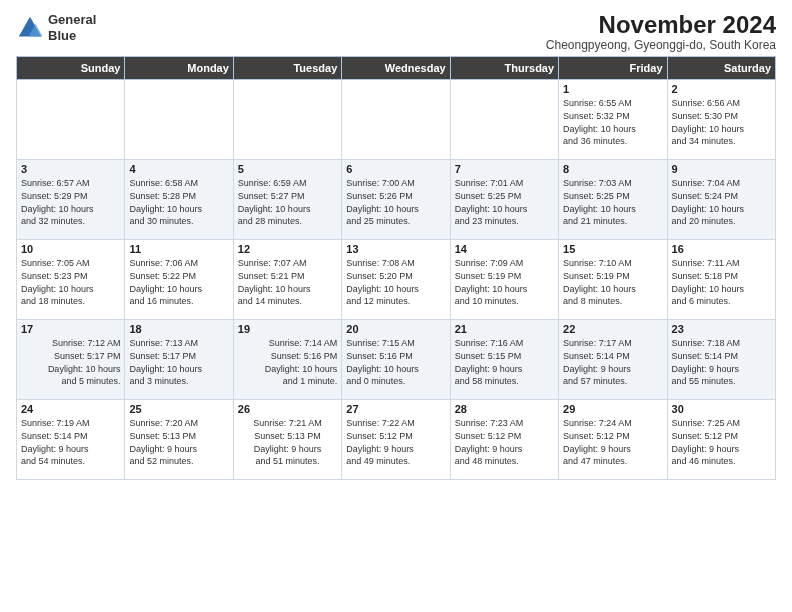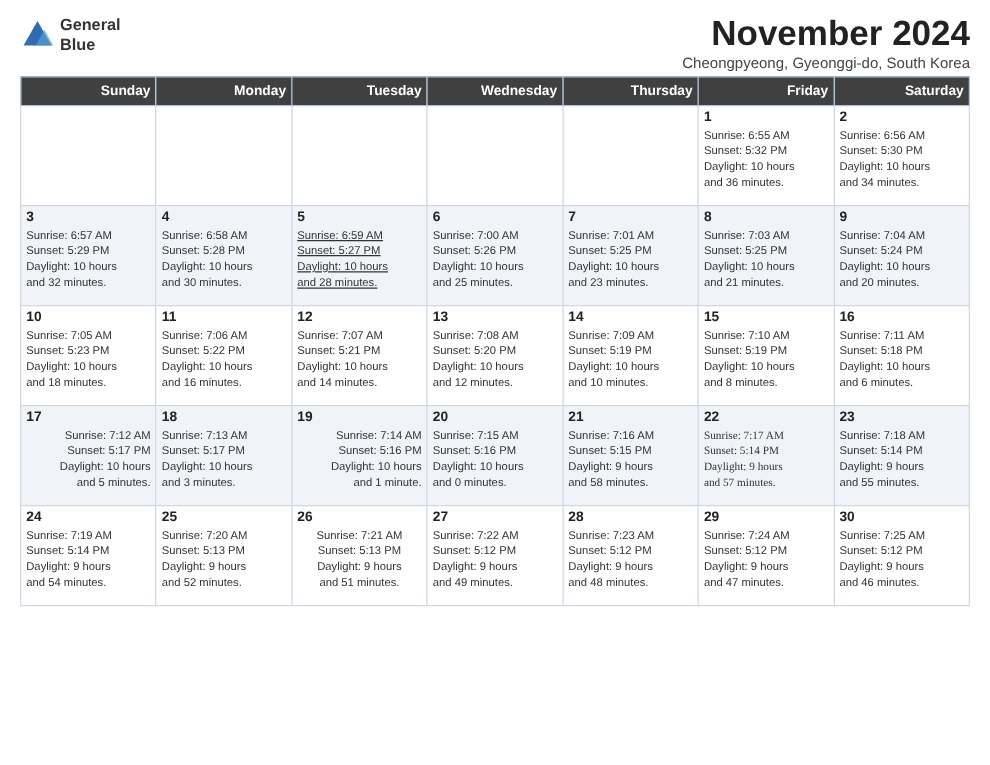--- a/index.html
+++ b/index.html
@@ -35,21 +35,21 @@
     }
     .logo-icon {
       width: 28px;
       height: 28px;
       margin-right: 4px;
     }
     .title-area {
       text-align: right;
     }
     .month-title {
-      font-size: 28px;
+      font-size: 24px;
       font-weight: bold;
       color: #222;
       line-height: 1.1;
     }
     .location {
       font-size: 12px;
       color: #444;
     }
     .calendar {
       width: 100%;
@@ -162,21 +162,21 @@
           </td>
           <td>
             <span class="day-num">4</span>
             <div class="day-info" style="white-space: pre-line;">Sunrise: 6:58 AM
 Sunset: 5:28 PM
 Daylight: 10 hours
 and 30 minutes.</div>
           </td>
           <td>
             <span class="day-num">5</span>
-            <div class="day-info" style="white-space: pre-line; text-decoration: underline;">Sunrise: 6:59 AM
+            <div class="day-info" style="white-space: pre-line;">Sunrise: 6:59 AM
 Sunset: 5:27 PM
 Daylight: 10 hours
 and 28 minutes.</div>
           </td>
           <td>
             <span class="day-num">6</span>
             <div class="day-info" style="white-space: pre-line;">Sunrise: 7:00 AM
 Sunset: 5:26 PM
 Daylight: 10 hours
 and 25 minutes.</div>
@@ -285,21 +285,21 @@
           </td>
           <td>
             <span class="day-num">21</span>
             <div class="day-info" style="white-space: pre-line;">Sunrise: 7:16 AM
 Sunset: 5:15 PM
 Daylight: 9 hours
 and 58 minutes.</div>
           </td>
           <td>
             <span class="day-num">22</span>
-            <div class="day-info" style="white-space: pre-line; font-family: Liberation Serif, serif;">Sunrise: 7:17 AM
+            <div class="day-info" style="white-space: pre-line;">Sunrise: 7:17 AM
 Sunset: 5:14 PM
 Daylight: 9 hours
 and 57 minutes.</div>
           </td>
           <td>
             <span class="day-num">23</span>
             <div class="day-info" style="white-space: pre-line;">Sunrise: 7:18 AM
 Sunset: 5:14 PM
 Daylight: 9 hours
 and 55 minutes.</div>

